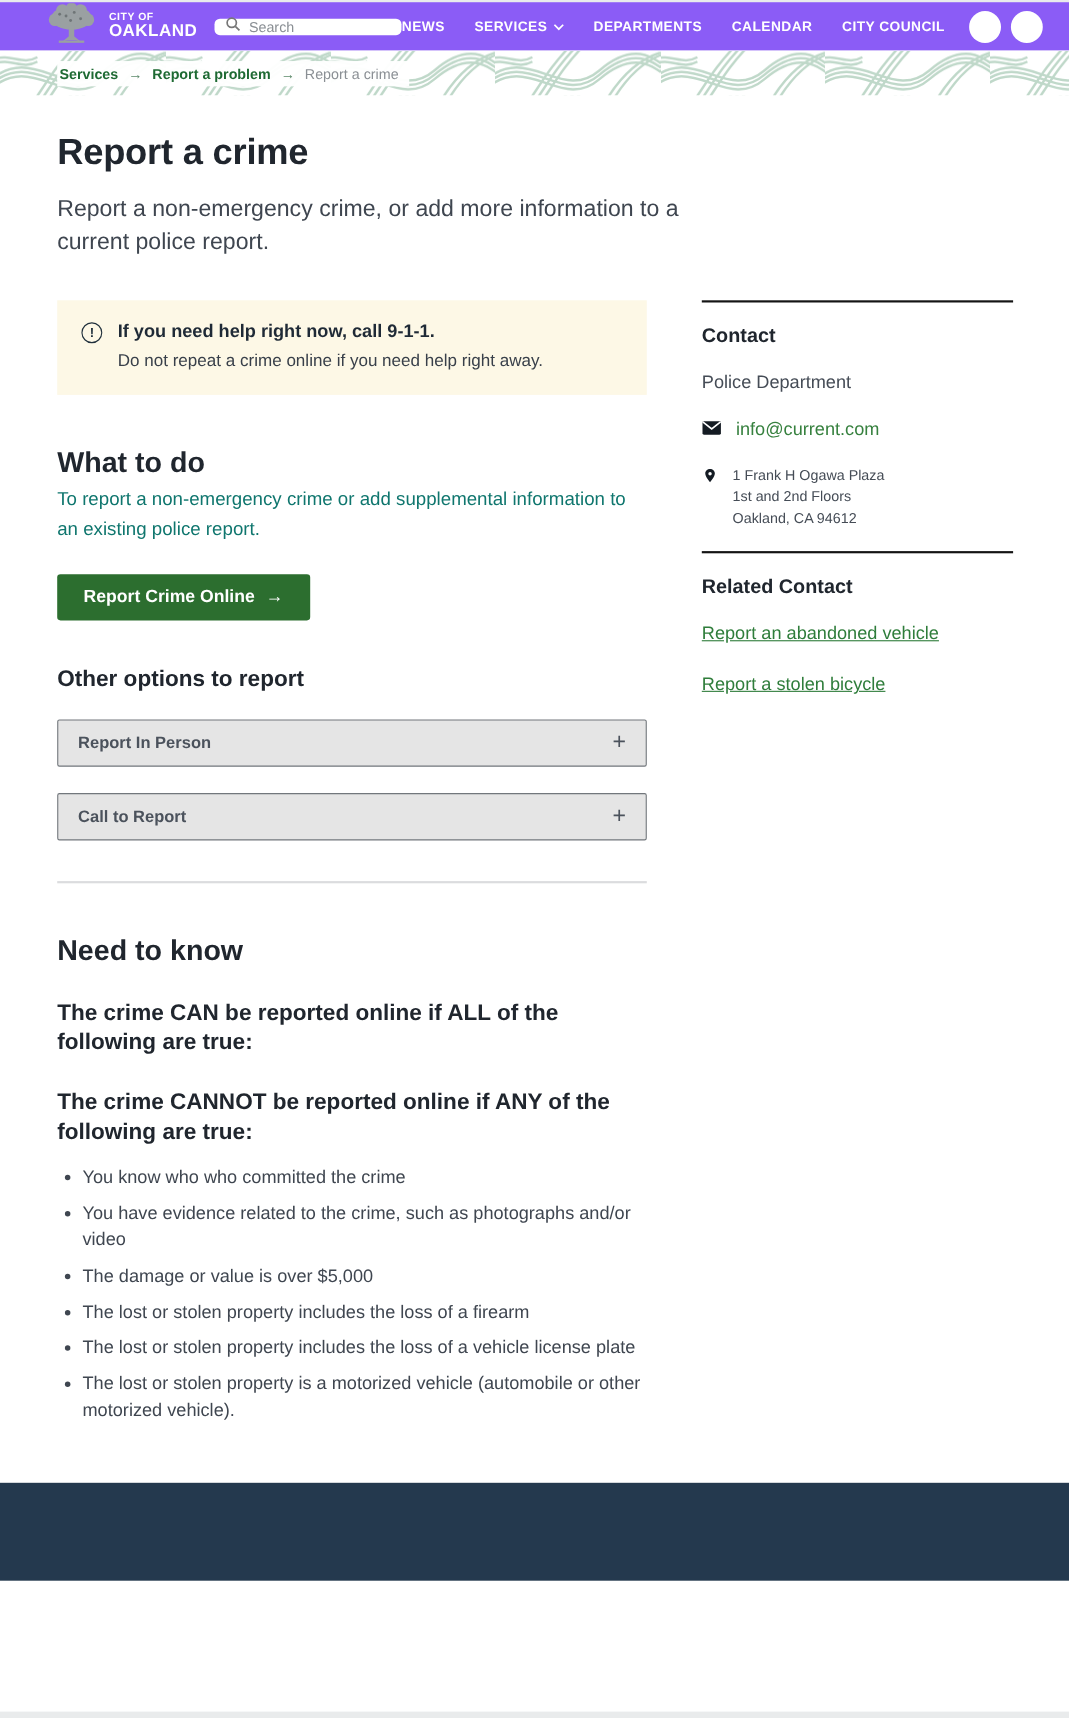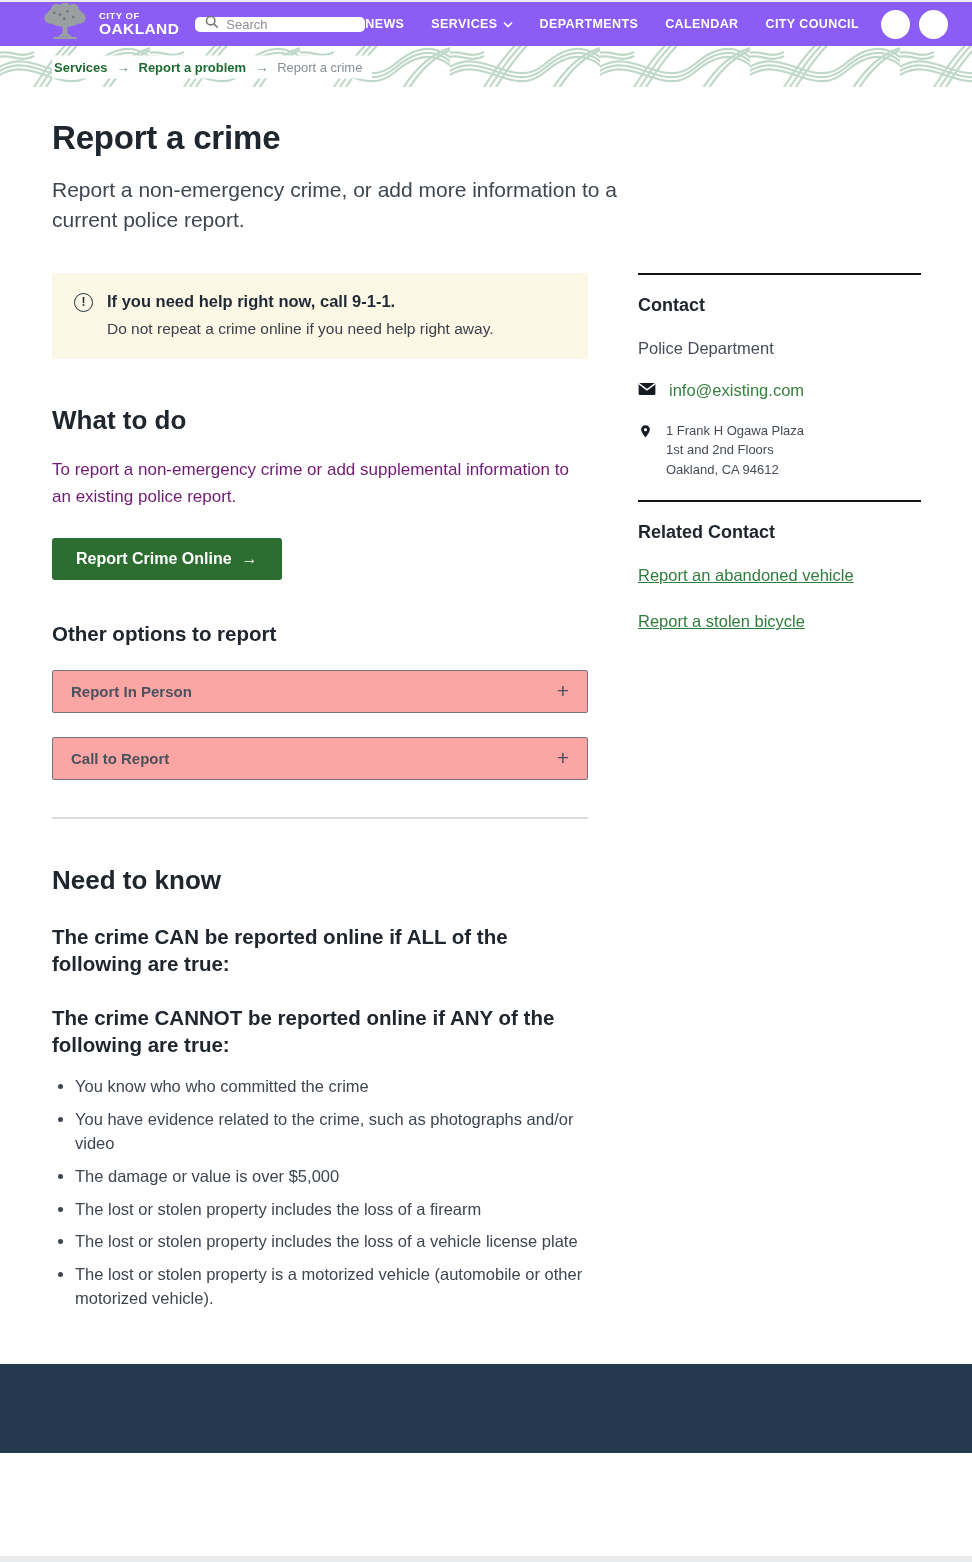--- a/index.html
+++ b/index.html
@@ -40,25 +40,25 @@
   .side-col { width: 283px; flex-shrink: 0; }
 
   
   .alert { background: #fdf8e6; padding: 19px 22px 21px; display: flex; gap: 14px; }
   .alert-icon { width: 19px; height: 19px; border: 1.6px solid #20303c; border-radius: 50%; color: #20303c; font-size: 12px; font-weight: 700; display: flex; align-items: center; justify-content: center; flex-shrink: 0; margin-top: 1px; }
   .alert-title { font-size: 16.5px; font-weight: 800; color: #1f2a36; }
   .alert-body { margin-top: 9px; font-size: 15.5px; color: #39404a; }
 
   h2.section-h { font-size: 26px; font-weight: 800; color: #20262e; }
   .what-heading { margin-top: 46px; }
-  .what-body { margin-top: 20px; font-size: 17px; color: #701a75; line-height: 1.62; }
+  .what-body { margin-top: 4px; font-size: 17px; color: #0f766e; line-height: 1.62; }
   .cta-btn { margin-top: 27px; display: inline-flex; align-items: center; gap: 10px; background: #2c6e2f; color: #fff; font-size: 16px; font-weight: 700; padding: 12px 24px; border: none; border-radius: 3px; cursor: pointer; font-family: "Liberation Sans", sans-serif; text-align: right; }
 
   h3.other-heading { margin-top: 42px; font-size: 20.5px; font-weight: 800; color: #20262e; }
-  .accordion { margin-top: 24px; border: 1.6px solid #72777c; border-radius: 2px; height: 43px; display: flex; align-items: center; padding: 0 18px; cursor: pointer; background: #fca5a5; }
+  .accordion { margin-top: 24px; border: 1.6px solid #72777c; border-radius: 2px; height: 43px; display: flex; align-items: center; padding: 0 18px; cursor: pointer; background: #e5e5e5; }
   .accordion-label { font-size: 15px; font-weight: 700; color: #4b525c; }
   .accordion-plus { margin-left: auto; font-size: 21px; font-weight: 300; color: #4b525c; }
   .divider { margin-top: 37px; height: 2px; background: #dbdcde; }
 
   .need-heading { margin-top: 46px; }
   h3.rule-heading { margin-top: 27px; font-size: 20.5px; font-weight: 800; color: #20262e; line-height: 1.32; }
   ul.rule-list { margin-top: 17px; padding-left: 23px; }
   ul.rule-list li { font-size: 16.5px; color: #3f4650; margin-bottom: 9px; line-height: 1.45; }
 
   
@@ -238,21 +238,21 @@
           <h3 class="side-heading">Contact</h3>
           <div class="dept-name">Police Department</div>
 
           <div class="contact-row">
             <span class="icon">
               <svg width="18" height="14" viewBox="0 0 20 15">
                   <rect x="0.7" y="0.7" width="18.6" height="13.6" rx="1.5" fill="#141b23"></rect>
                   <path d="M1 1.5 L10 8.5 L19 1.5" stroke="#fff" stroke-width="1.7" fill="none"></path>
                 </svg>
             </span>
-            <a class="contact-link">info@existing.com</a>
+            <a class="contact-link">info@current.com</a>
           </div>
 
 
           <div class="contact-row">
             <span class="icon">
               <svg width="15" height="19" viewBox="0 0 24 24" fill="#141b23">
                   <path d="M12 2C8.13 2 5 5.13 5 8.5c0 5.25 7 13 7 13s7-7.75 7-13C19 5.13 15.87 2 12 2zm0 9.5a2.5 2.5 0 1 1 0-5 2.5 2.5 0 0 1 0 5z"></path>
                 </svg>
             </span>
             <div class="address-lines">

